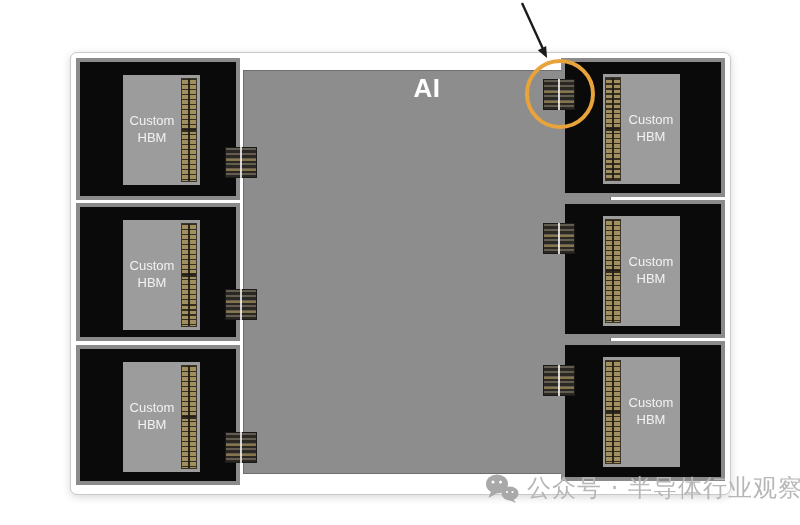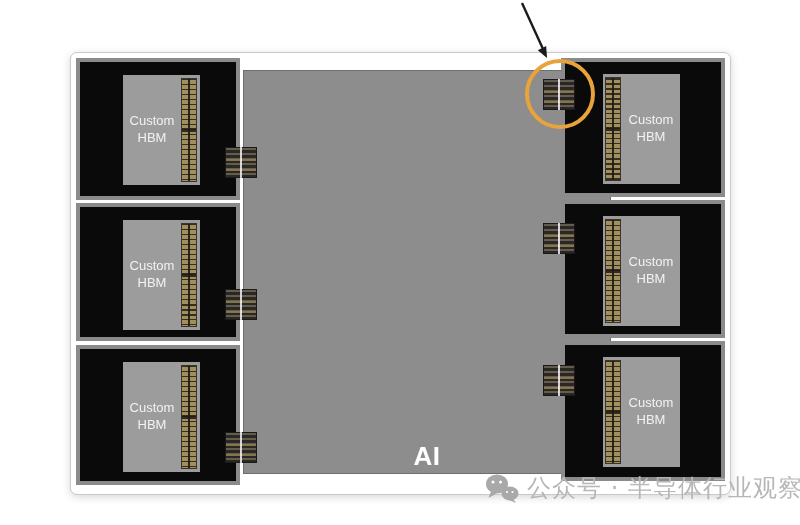--- a/index.html
+++ b/index.html
@@ -20,21 +20,21 @@
   }
   .panel{
     position:absolute;left:70px;top:52px;width:661px;height:443px;
     background:#ffffff;border:1px solid var(--panel-border);border-radius:7px;
     box-shadow:0 2px 8px rgba(0,0,0,.16);
     box-sizing:border-box;
   }
   .die{
     position:absolute;left:243px;top:70px;width:368px;height:404px;
     background:var(--die-gray);border:1px solid #6e6e6e;box-sizing:border-box;
-    display:flex;flex-direction:column;align-items:center;justify-content:flex-end;
+    display:flex;flex-direction:column;align-items:center;justify-content:flex-start;
     z-index:2;
   }
   .die-label{color:#ffffff;font-weight:bold;font-size:26px;line-height:1.32;
     text-align:center;letter-spacing:.5px;}
   .die-label span{display:block;}
   .module{
     position:absolute;width:164px;background:var(--module-bg);
     border:4px solid var(--module-frame);box-sizing:border-box;z-index:2;
   }
   .module .inner{

